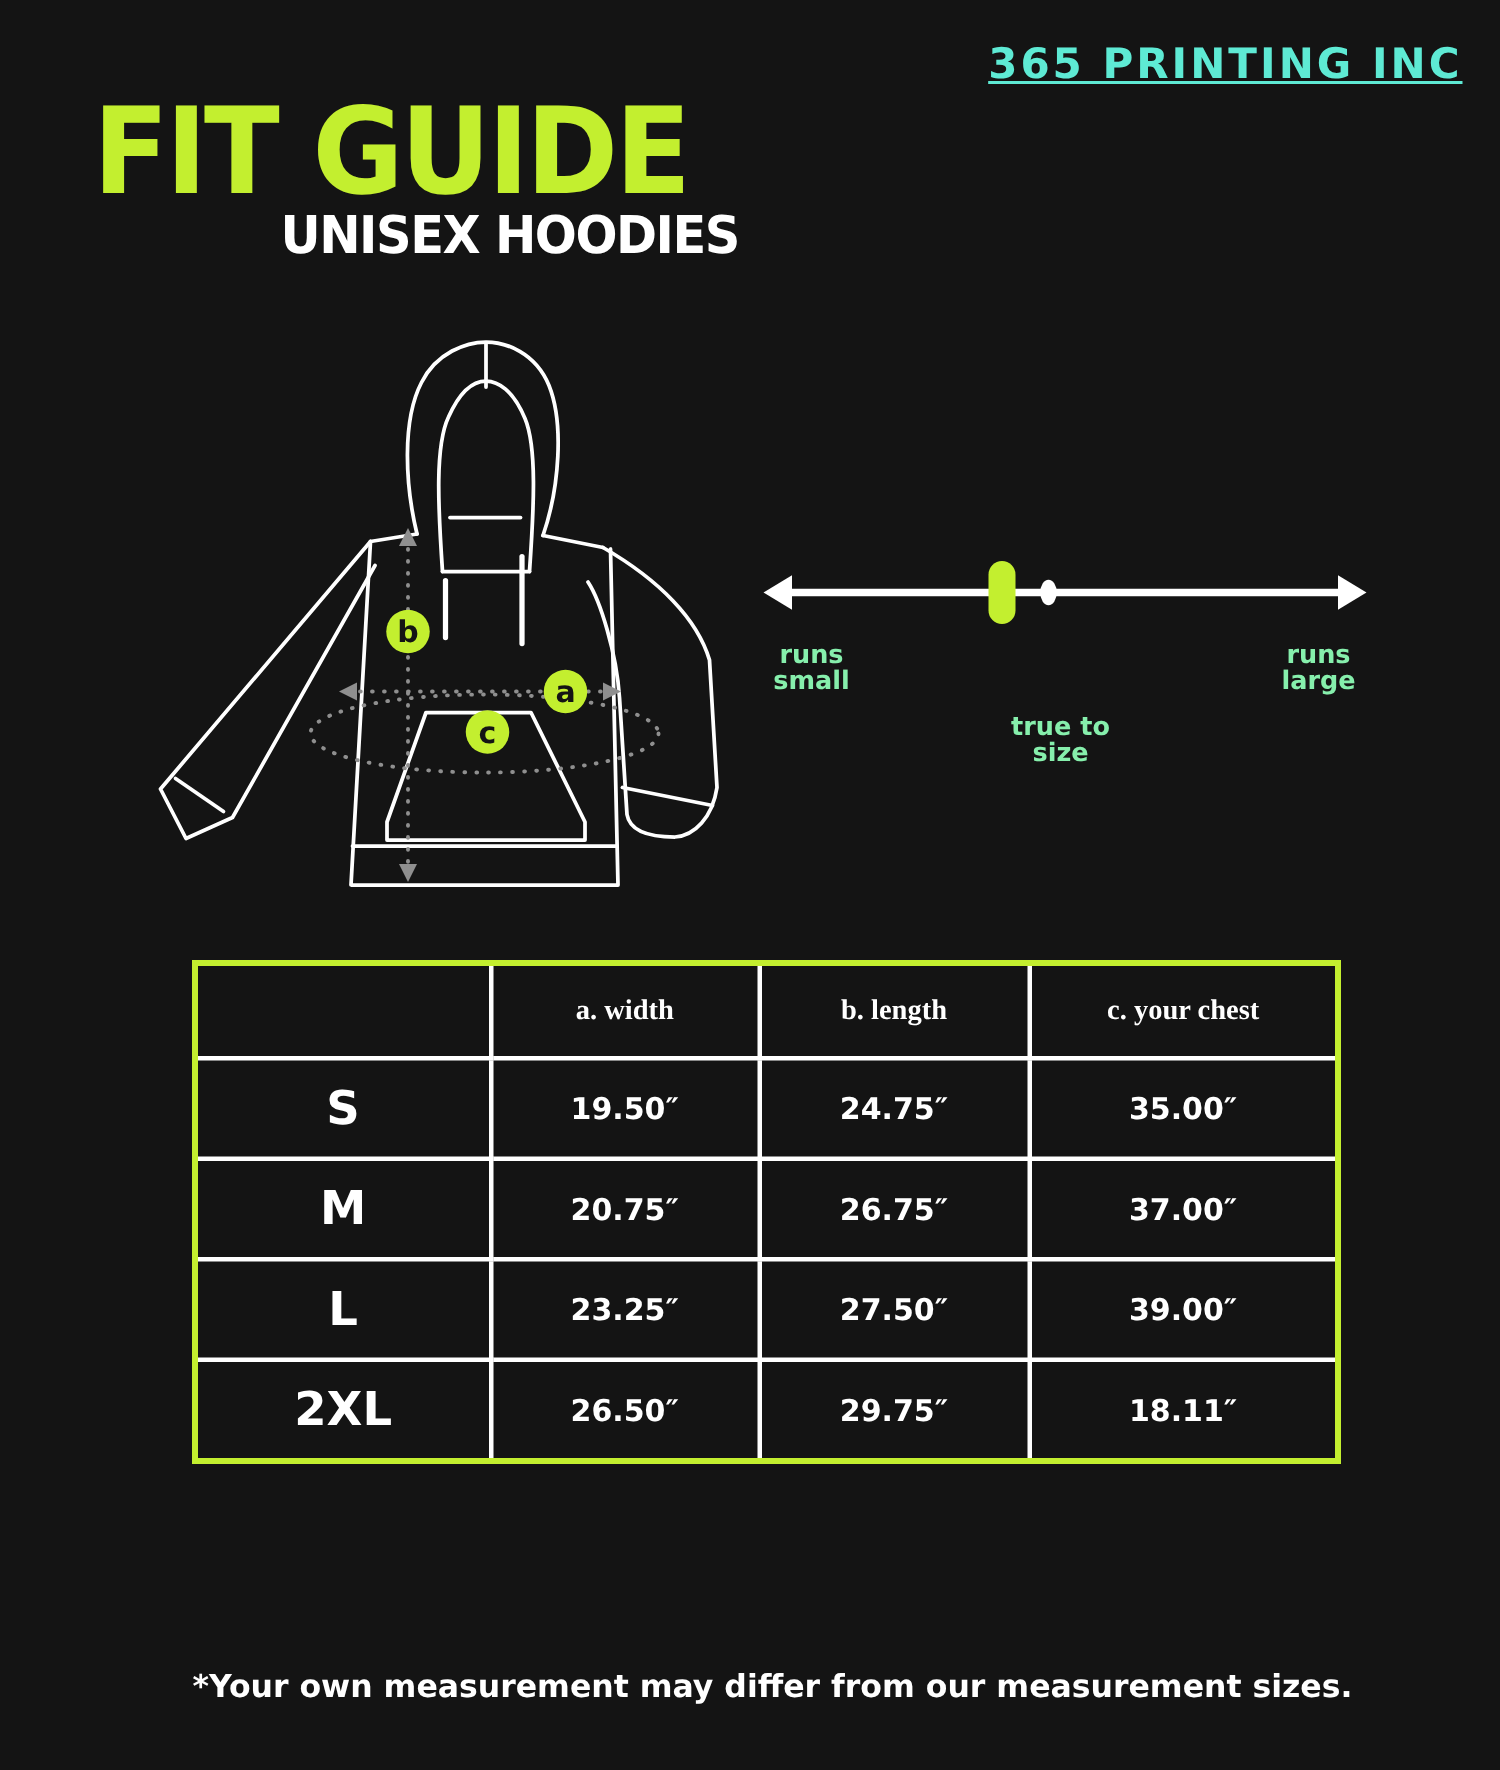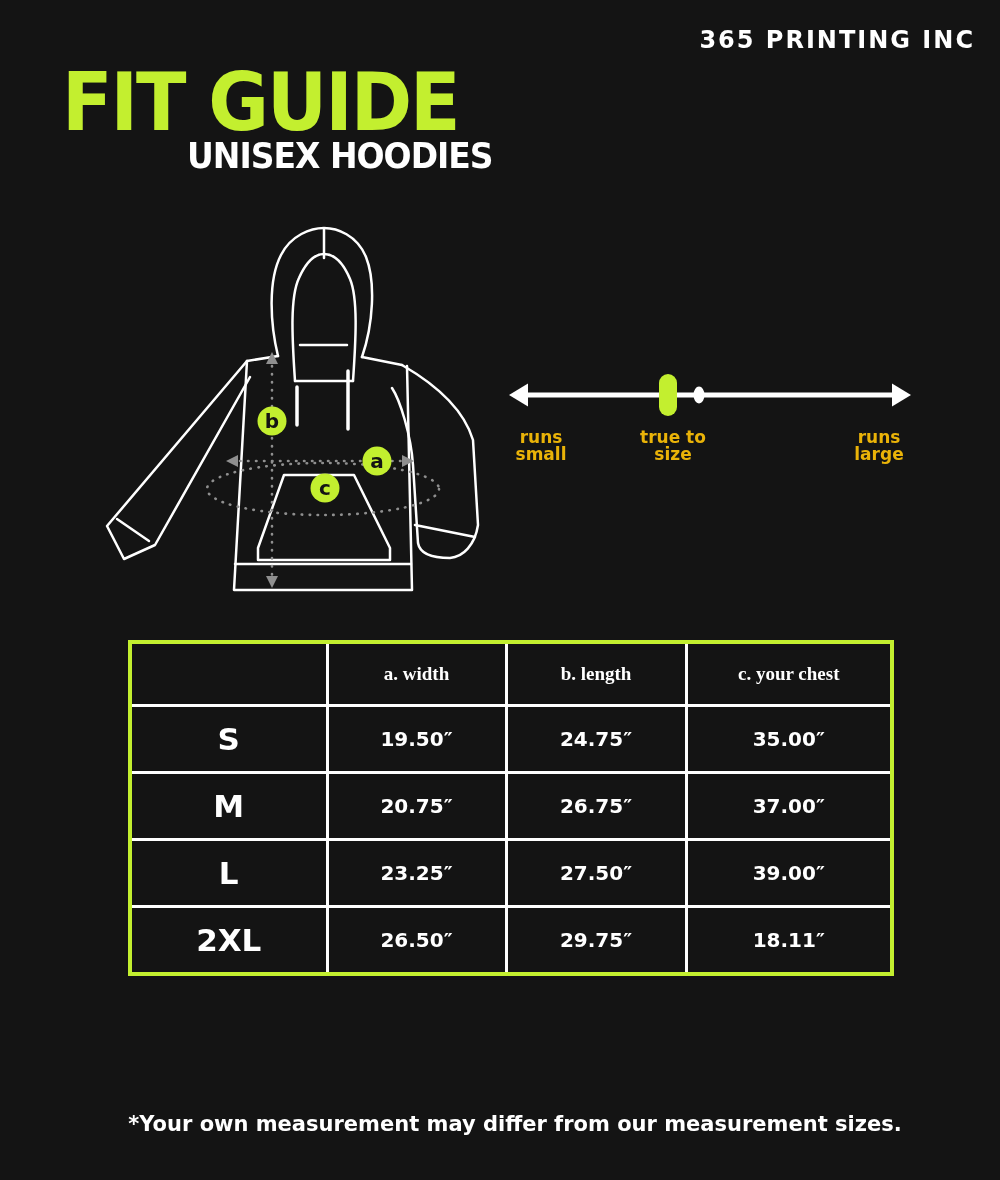--- a/index.html
+++ b/index.html
@@ -4,41 +4,41 @@
 <style>
   html,body{margin:0;padding:0;background:#000;}
   .page{
     position:relative;width:1000px;height:1180px;overflow:hidden;
     background:var(--background,#141414);
     font-family:"DejaVu Sans","Liberation Sans",sans-serif;
     font-weight:bold;color:#fff;
   }
   .brand{
     position:absolute;top:26px;right:25px;
-    font-size:24px;letter-spacing:2px;color:#ffffff;white-space:nowrap;
+    font-size:28px;letter-spacing:2px;color:#5eead4;white-space:nowrap;text-decoration:underline;
   }
   .title{
     position:absolute;left:62px;top:62px;
     font-size:74px;letter-spacing:-2px;line-height:1;
     color:var(--accent-green,#c3ef2f);
     transform:scaleY(1.08);transform-origin:top left;white-space:nowrap;
   }
   .subtitle{
     position:absolute;left:187px;top:139px;
     font-size:33px;letter-spacing:-1px;line-height:1;color:#fff;white-space:nowrap;
     transform:scaleY(1.05);transform-origin:top left;
   }
   .hoodie-svg{position:absolute;left:95px;top:225px;}
   .scale-svg{position:absolute;left:505px;top:365px;}
   .scale-label{
     position:absolute;top:429px;text-align:center;
-    font-size:17px;line-height:17px;color:#eab308;
+    font-size:17px;line-height:17px;color:#86efac;
   }
   .scale-label.l1{left:500px;width:82px;}
-  .scale-label.l2{left:613px;width:120px;}
+  .scale-label.l2{left:647px;width:120px;margin-top:48px;}
   .scale-label.l3{left:838px;width:82px;}
   table.size-table{
     position:absolute;left:128px;top:640px;width:762px;
     border-collapse:collapse;table-layout:fixed;
     border:4px solid var(--accent-green,#c3ef2f);
     background:var(--background,#141414);
   }
   .size-table th,.size-table td{
     border:3px solid #fff;text-align:center;vertical-align:middle;
     color:#fff;padding:0;

